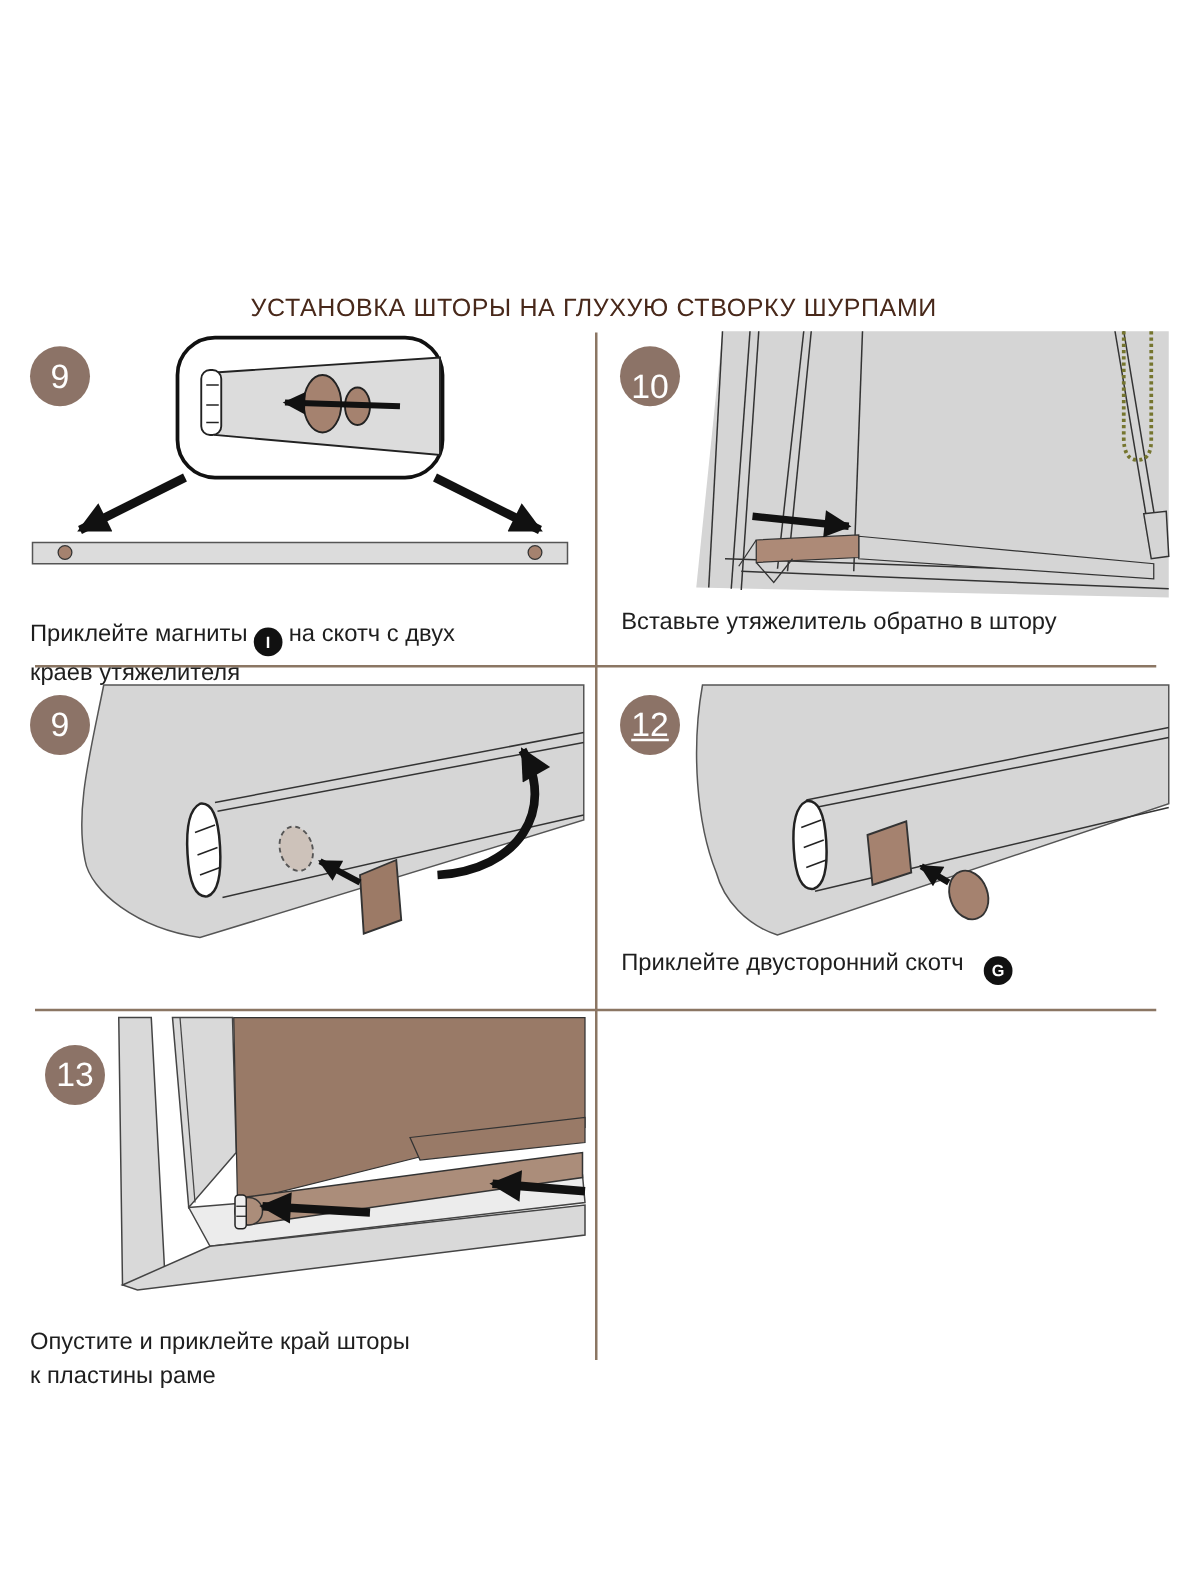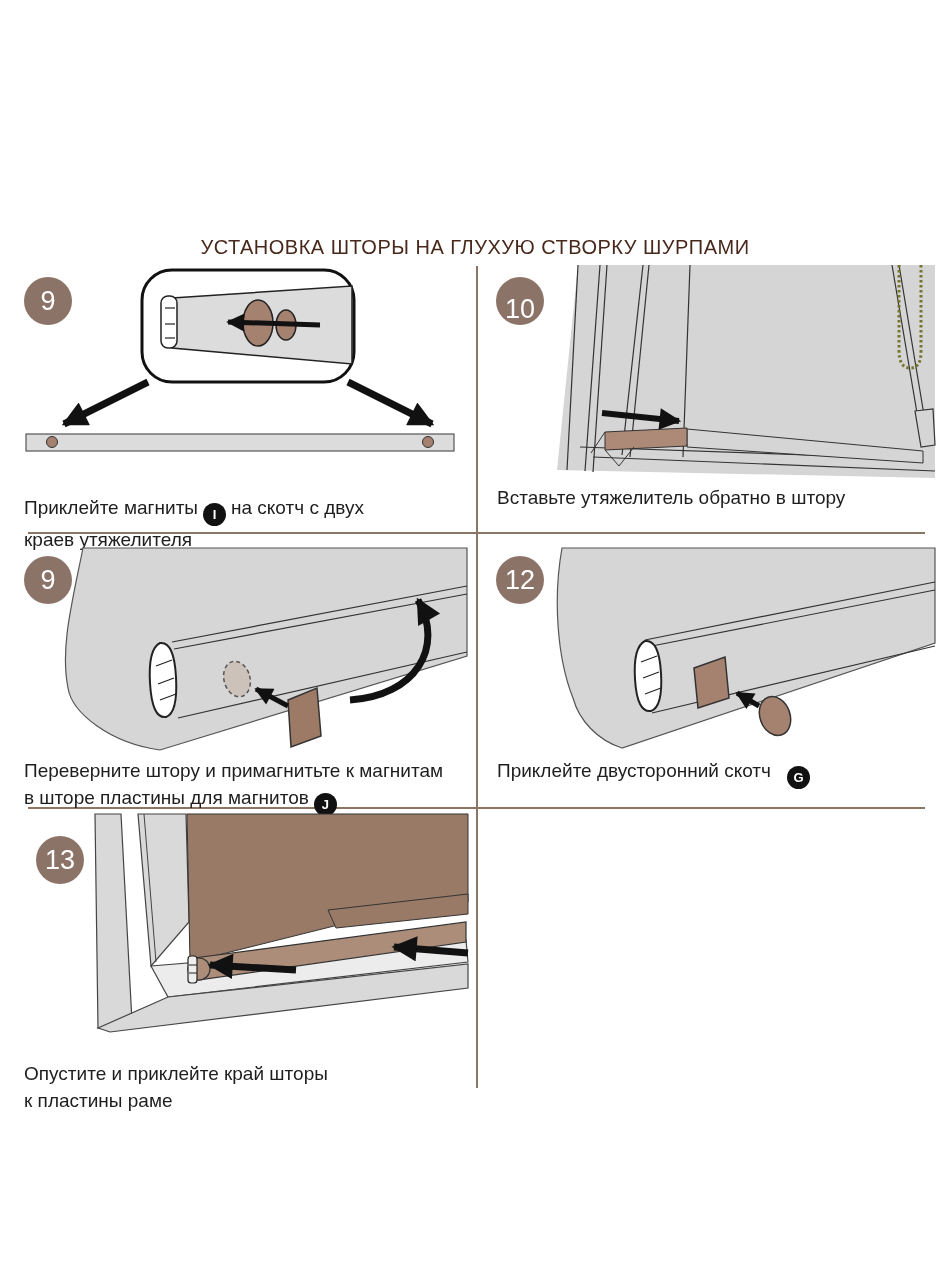--- a/index.html
+++ b/index.html
@@ -142,26 +142,22 @@
       <line x1="136" y1="118" x2="152" y2="112" stroke="#222" stroke-width="1.2"></line>
       <line x1="138" y1="136" x2="154" y2="130" stroke="#222" stroke-width="1.2"></line>
       <line x1="140" y1="152" x2="156" y2="146" stroke="#222" stroke-width="1.2"></line>
     </g>
     <ellipse cx="217" cy="131" rx="13" ry="18" transform="rotate(-15 217 131)" fill="#cdc2ba" stroke="#555" stroke-width="1.5" stroke-dasharray="4 3"></ellipse>
     <polygon points="268,152 297,140 301,188 271,199" fill="#9c7a66" stroke="#333" stroke-width="1.5"></polygon>
     <line x1="268" y1="158" x2="236" y2="141" stroke="#111" stroke-width="5" marker-end="url(#m11)"></line>
     <path d="M330,152 C395,148 425,100 398,52" fill="none" stroke="#111" stroke-width="7" marker-end="url(#m11)"></path>
   </svg>
 
-  <div class="cap" style="left:24px;top:757px;">
-    <span class="line">Переверните штору и  примагнитьте к магнитам</span>
-    <span class="line"><span>в шторе пластины для магнитов</span><span class="badge">J</span></span>
-  </div>
-
-  <div class="step-circle" style="left:496px;top:556px;">
+
+  <div class="step-circle" style="left:496px;top:556px;text-decoration:underline;">
     <span>12</span>
   </div>
 
   <svg style="left:497px;top:548px;" width="438" height="207" viewBox="0 0 438 207">
     <defs>
       <marker id="m12" viewBox="0 0 10 10" refX="9" refY="5" markerWidth="4" markerHeight="3.6" orient="auto">
         <path d="M0,0 L10,5 L0,10 Z" fill="#111"></path>
       </marker>
     </defs>
     <g>

